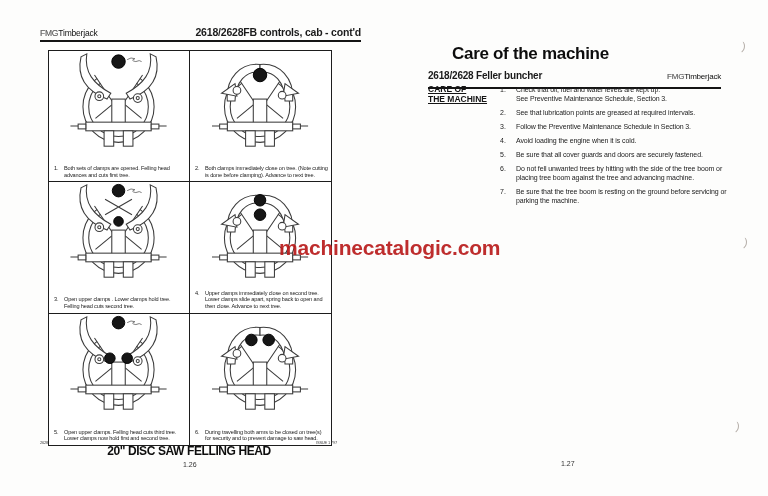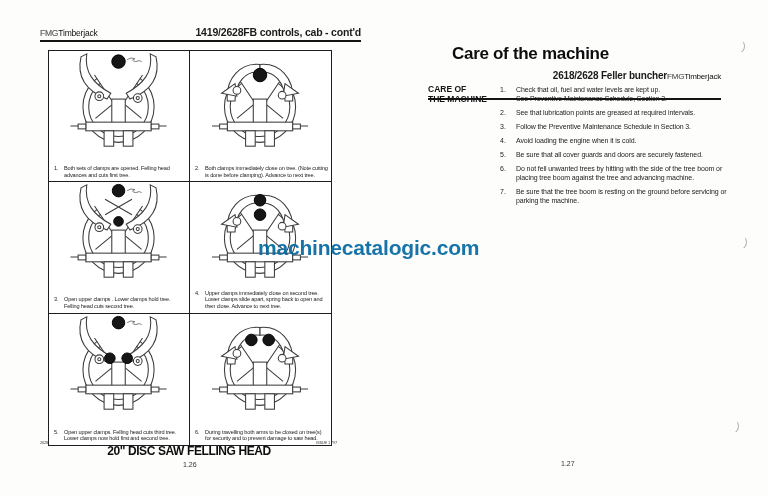--- a/index.html
+++ b/index.html
@@ -45,48 +45,48 @@
   }
   .tiny-note{position:absolute;font-size:4px;color:#444;letter-spacing:-0.2px;}
   .pageno{position:absolute;font-size:7px;color:#333;}
   
   .rp-title{
     position:absolute;left:452px;top:44px;
     font-size:17px;font-weight:bold;letter-spacing:-0.3px;color:#0d0d0d;
   }
   .rp-subheader{
     position:absolute;left:428px;top:70px;width:293px;
-    display:flex;justify-content:flex-end;align-items:flex-end;
-    border-bottom:2.2px solid #141414;padding-bottom:17px;
+    display:flex;justify-content:space-between;align-items:flex-end;
+    border-bottom:2.2px solid #141414;padding-bottom:6px;
   }
   .rp-subtitle{font-size:10px;font-weight:bold;letter-spacing:-0.2px;}
   .rp-section-label{
     position:absolute;left:428px;top:85px;
-    font-size:8.5px;font-weight:bold;line-height:9.5px;white-space:pre-line;color:#151515;
+    font-size:8.5px;font-weight:bold;line-height:9.5px;white-space:pre-line;color:#151515;text-decoration:underline;
   }
   .rp-list{position:absolute;left:500px;top:85px;width:238px;}
   .item{display:flex;margin-bottom:5px;font-size:7px;line-height:9px;color:#222;}
   .inum{flex:none;width:16px;}
   .itxt{white-space:pre-line;letter-spacing:-0.1px;}
   
   .watermark{
     position:absolute;left:258px;top:236px;z-index:5;
     font-size:21px;font-weight:bold;letter-spacing:-0.2px;
     opacity:0.92;white-space:nowrap;
   }
   .pen-mark{position:absolute;color:#b3aca6;font-size:11px;transform:rotate(8deg);}
 </style>
 </head>
 <body>
 
 <div>
 
   <div class="lp-header">
     <span class="brand"><span class="fmg">FMG</span><span class="tj">Timberjack</span></span>
-    <span class="lp-title">1419/2628FB controls, cab - cont'd</span>
+    <span class="lp-title">2618/2628FB controls, cab - cont'd</span>
   </div>
 
   <div class="seq-table">
     <div class="cell">
       <svg class="diagram" viewBox="0 0 141 104">
           <circle cx="70" cy="58" r="37" class="ln"></circle>
           <circle cx="70" cy="58" r="31" class="ln"></circle>
           <path d="M70,60 L36,12 L104,12 Z" fill="#ffffff" stroke="none"></path>
           <path d="M45,25 L64,53 M95,25 L76,53" class="ln"></path>
           <path d="M46,70 L63,56 M94,70 L77,56" class="ln"></path>
@@ -310,16 +310,16 @@
     <div class="item">
         <span class="inum">7.</span>
         <span class="itxt">Be sure that the tree boom is resting on the ground before servicing or
 parking the machine.</span>
       </div>
   </div>
 
   <div class="pageno" style="left:561px;top:460px;">1.27</div>
 </div>
 
-<div class="watermark" style="color: #0369a1;">machinecatalogic.com</div>
+<div class="watermark" style="color: #b91c1c; margin-left: 21px;">machinecatalogic.com</div>
 <span class="pen-mark" style="left:742px;top:40px;">)</span>
 <span class="pen-mark" style="left:744px;top:236px;">)</span>
 <span class="pen-mark" style="left:736px;top:420px;">)</span>
 
 </body></html>

